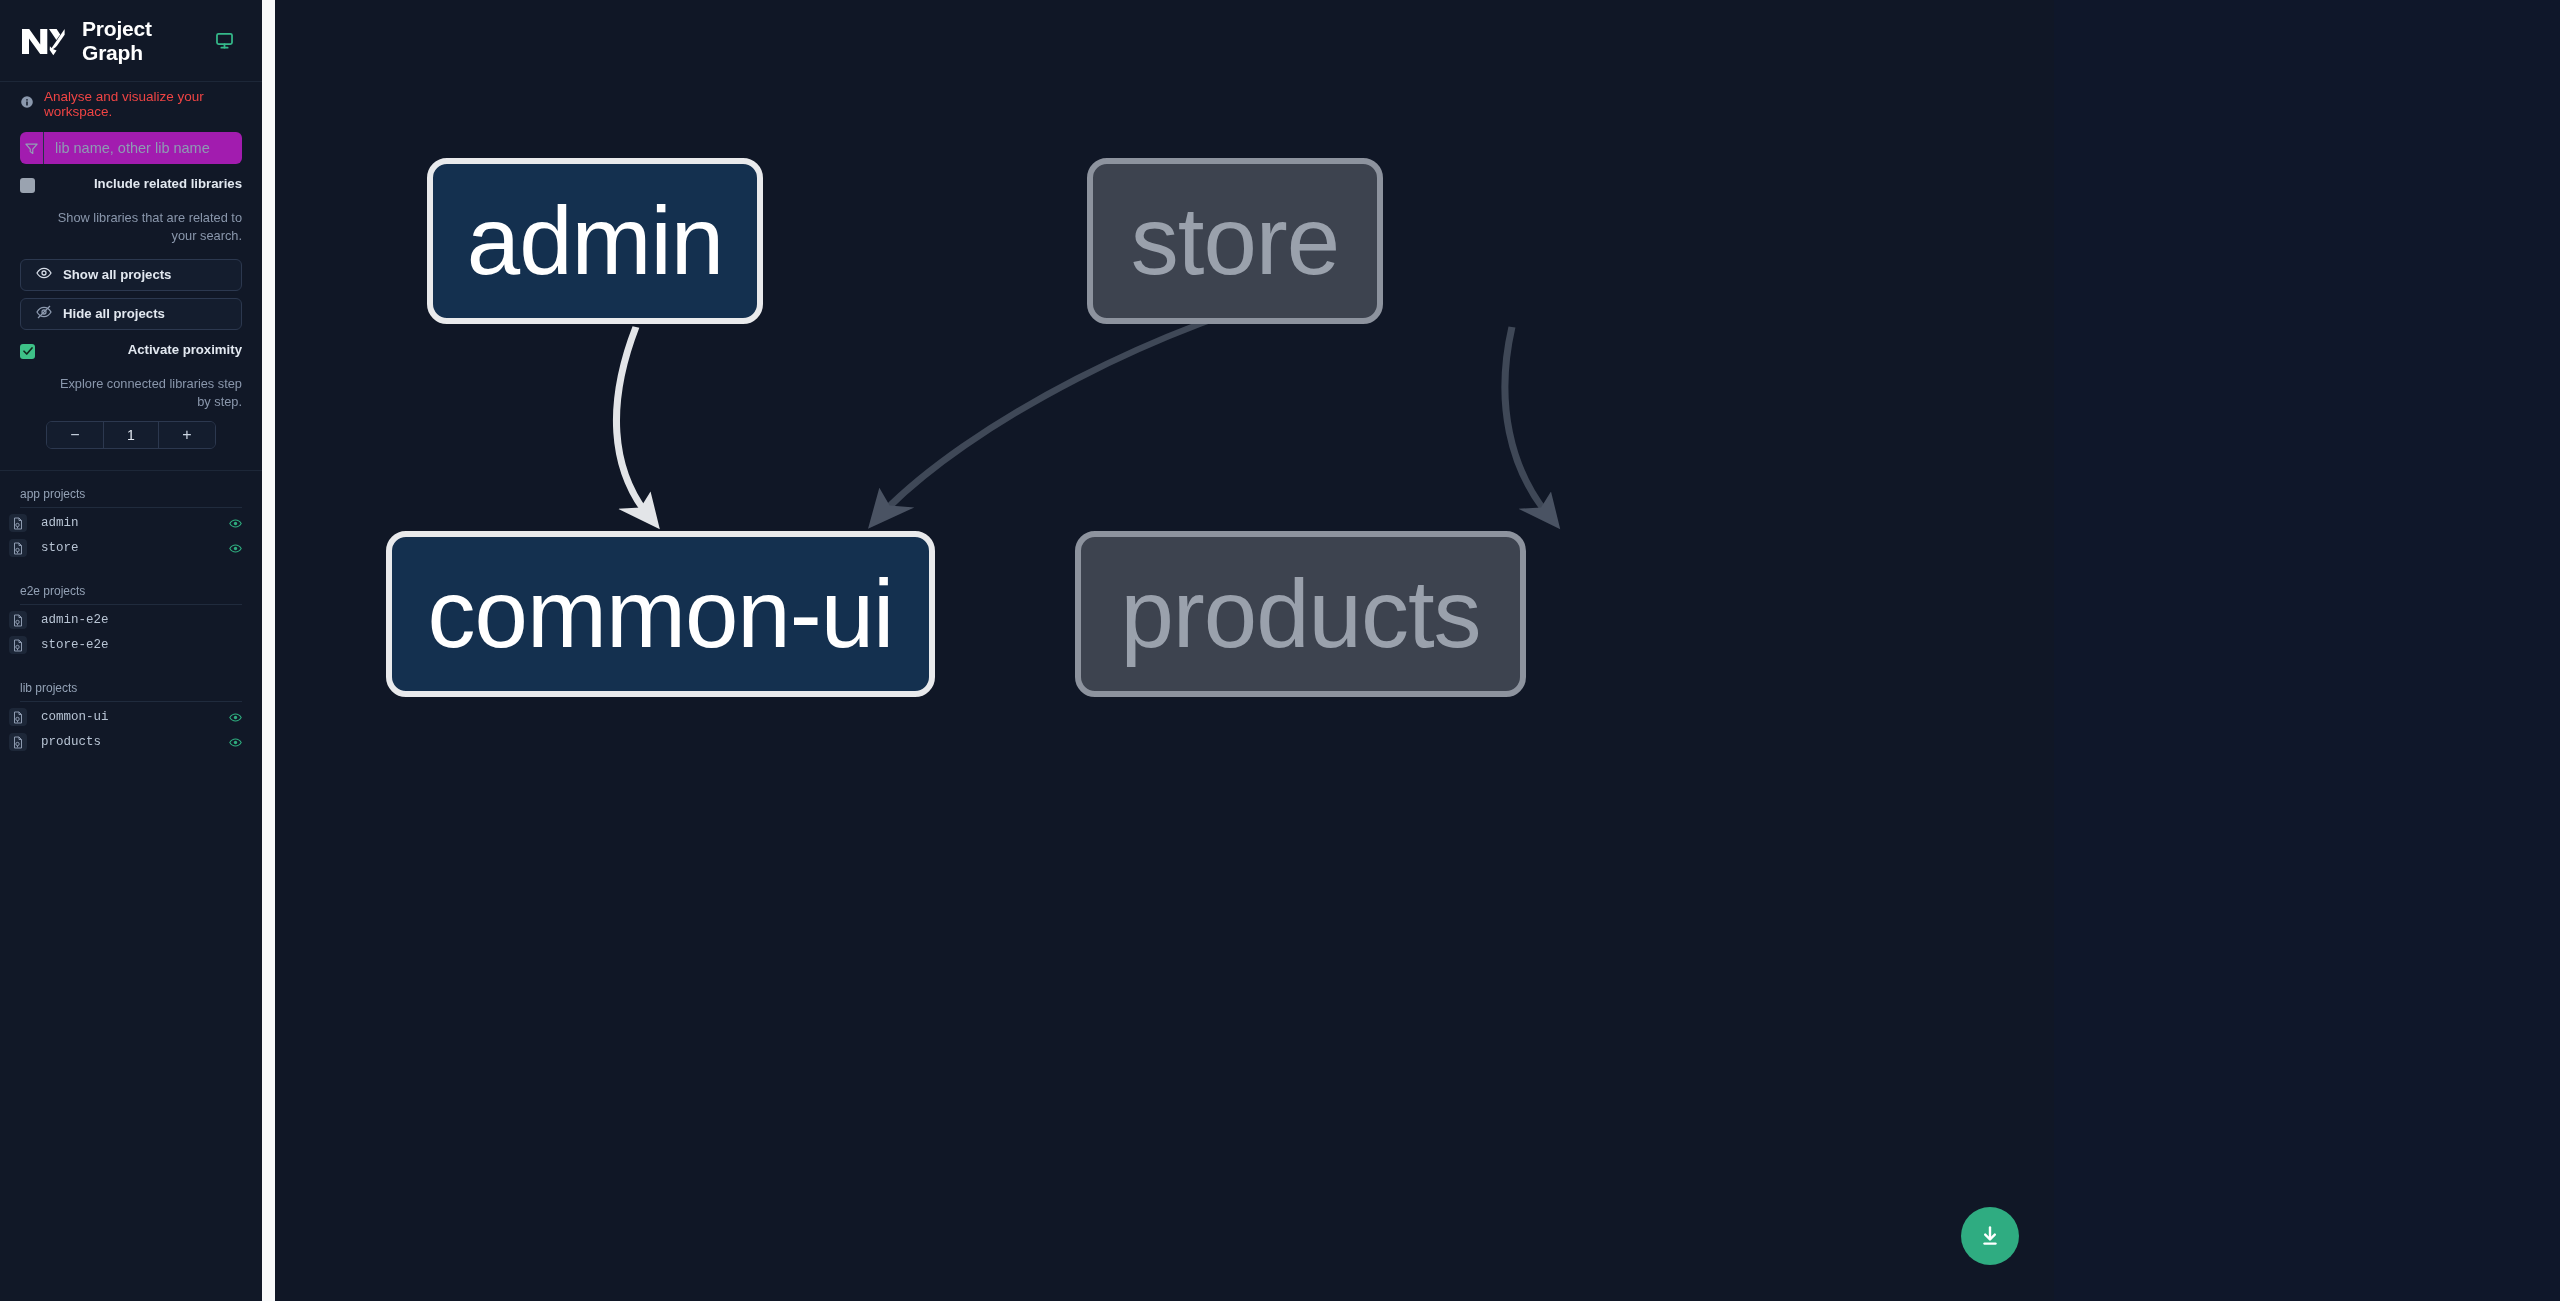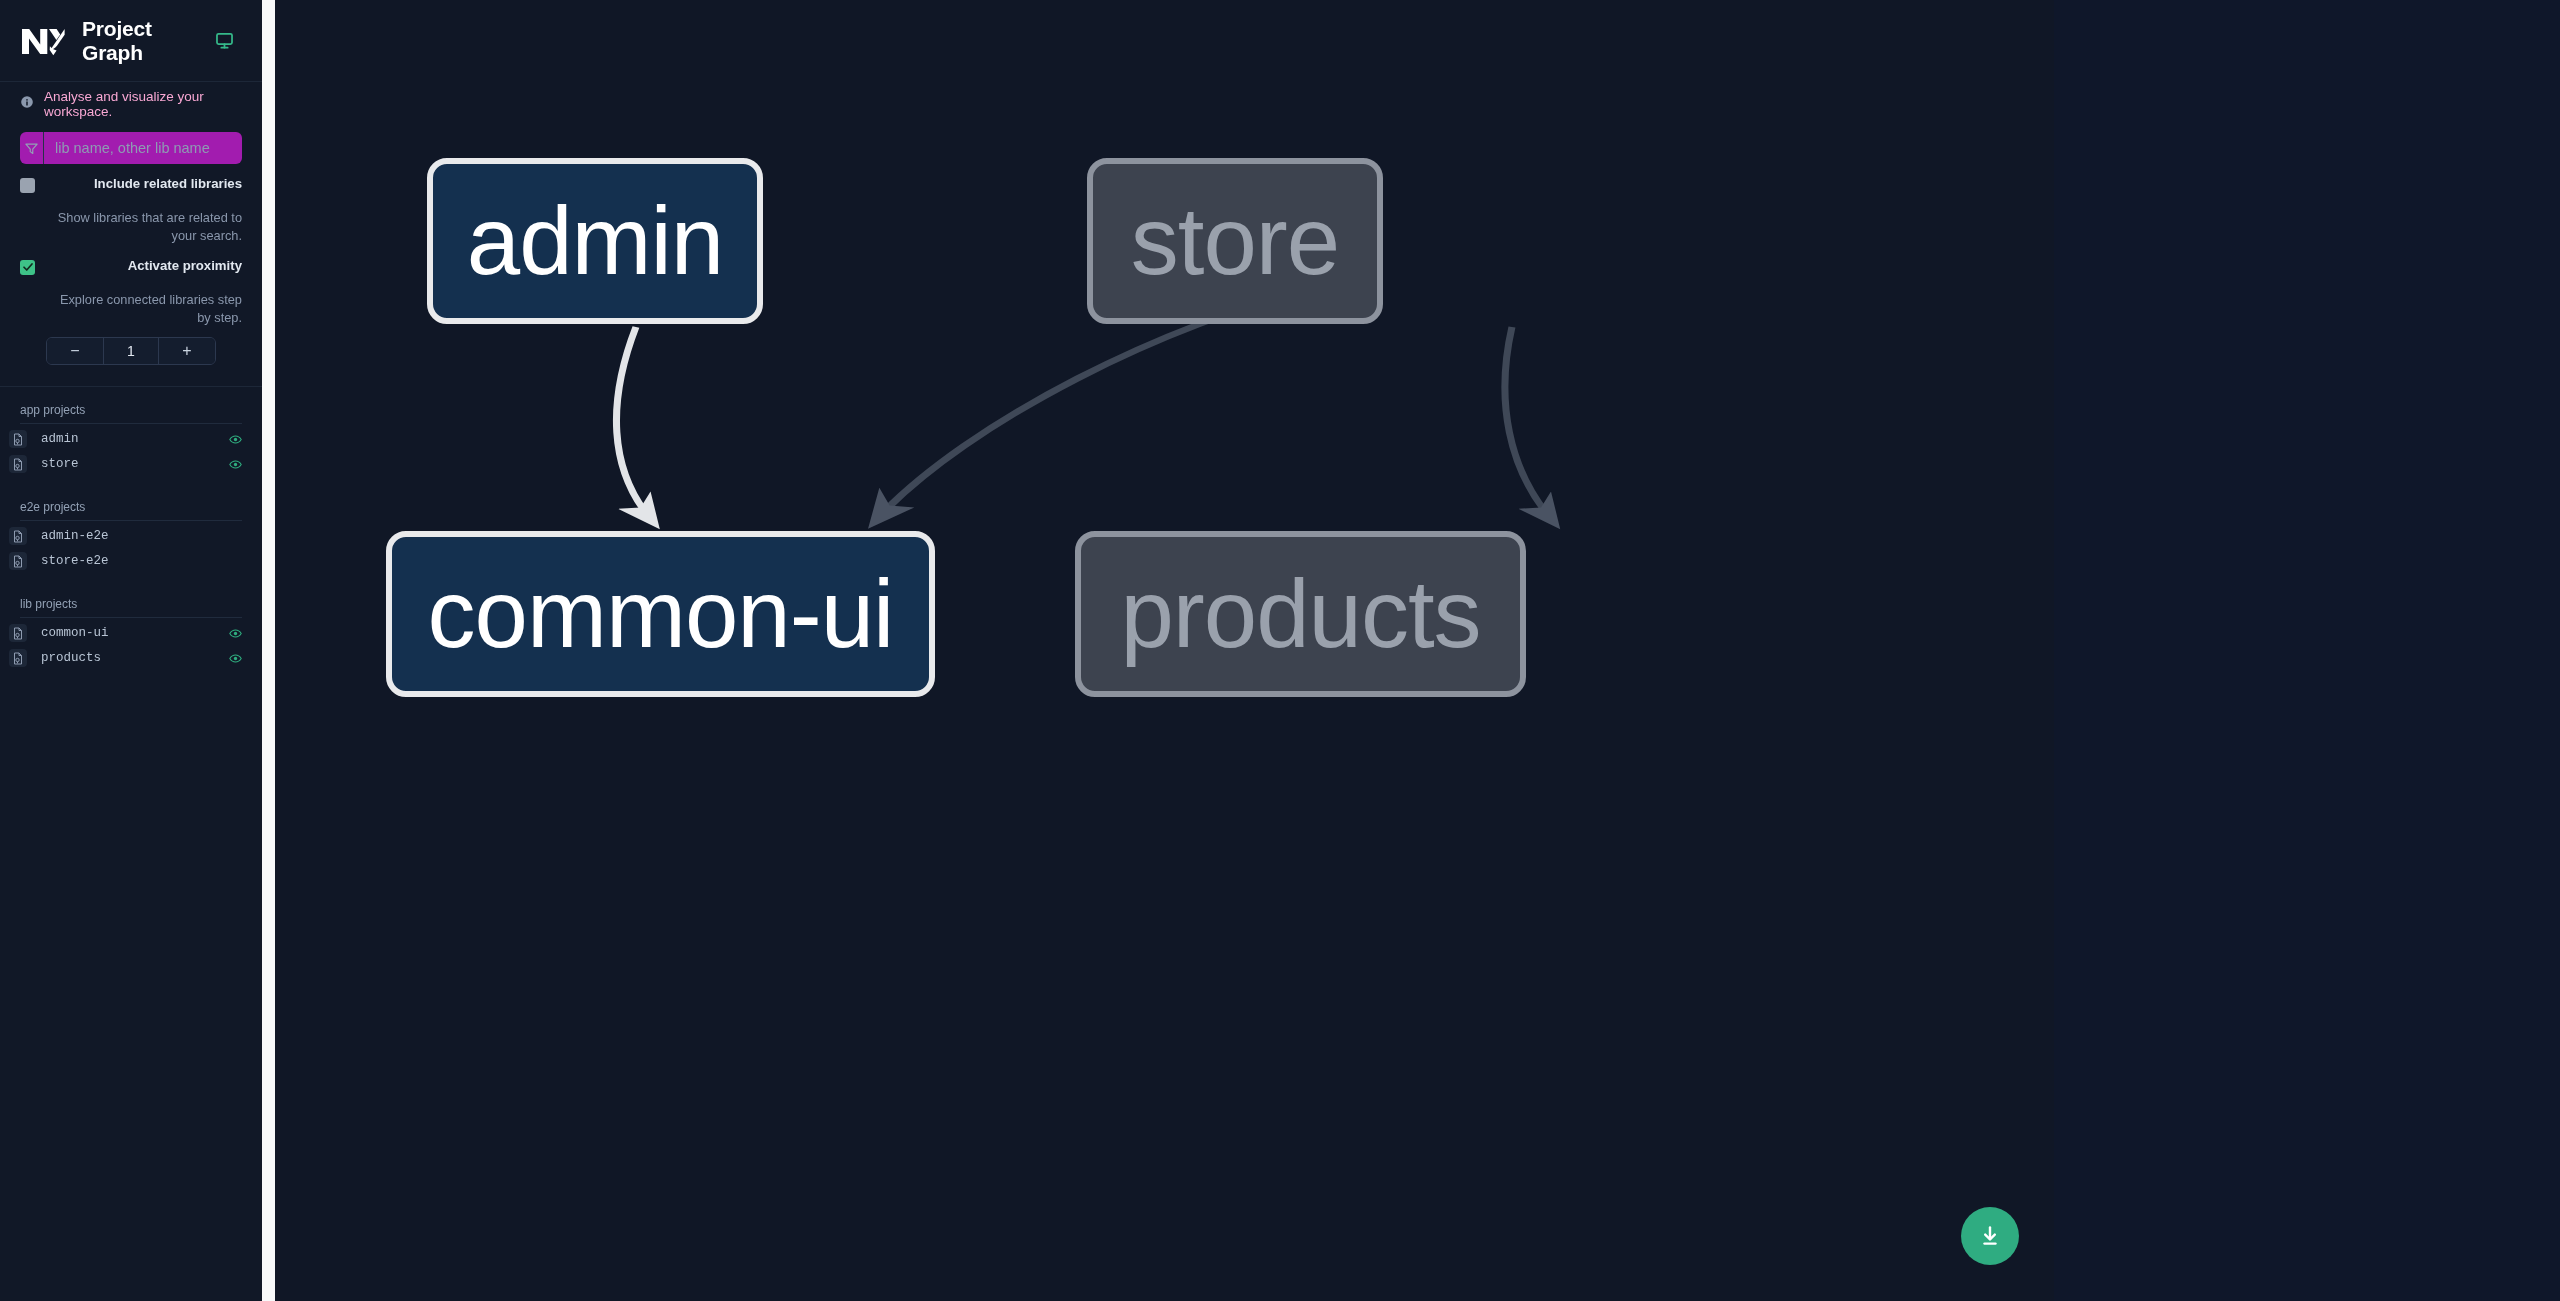--- a/index.html
+++ b/index.html
@@ -83,21 +83,21 @@
   .info-strip {
     height: 44px;
     display: flex;
     align-items: center;
     gap: 10px;
     padding: 0 20px;
     flex: 0 0 44px;
   }
   .info-strip .txt {
     font-size: 13.5px;
-    color: #f9a8d4;
+    color: #ef4444;
   }
 
   
   .search-row { padding: 6px 20px 0 20px; }
   .search-box {
     height: 32px;
     display: flex;
     align-items: stretch;
     background: #a21caf;
     border-radius: 6px;
@@ -374,20 +374,42 @@
       </div>
 
       <div class="opt-block">
         <span class="cbox"></span>
         <span class="opt-text">
           <div class="opt-title">Include related libraries</div>
           <div class="opt-desc">Show libraries that are related to your search.</div>
         </span>
       </div>
 
+      <div class="btn-wrap">
+        <button class="sidebtn">
+          <span>
+            <svg width="16" height="16" viewBox="0 0 24 24" fill="none" stroke="#d6dde8" stroke-width="1.9">
+              <path d="M1.5 12s4-7 10.5-7 10.5 7 10.5 7-4 7-10.5 7S1.5 12 1.5 12z"></path>
+              <circle cx="12" cy="12" r="3"></circle>
+            </svg>
+          </span>
+          <span class="lbl">Show all projects</span>
+        </button>
+        <div class="btn-gap"></div>
+        <button class="sidebtn">
+          <span>
+            <svg width="16" height="16" viewBox="0 0 24 24" fill="none" stroke="#8e9bb0" stroke-width="1.9">
+              <path d="M1.5 12s4-7 10.5-7 10.5 7 10.5 7-4 7-10.5 7S1.5 12 1.5 12z"></path>
+              <circle cx="12" cy="12" r="3"></circle>
+              <line x1="3" y1="21" x2="21" y2="3"></line>
+            </svg>
+          </span>
+          <span class="lbl">Hide all projects</span>
+        </button>
+      </div>
 
 
       <div class="opt-block">
         <span class="cbox checked">
           <svg width="12" height="12" viewBox="0 0 24 24" fill="none" stroke="#122a1f" stroke-width="3.4" stroke-linecap="round" stroke-linejoin="round">
             <polyline points="4,12.5 9.5,18 20,6"></polyline>
           </svg>
         </span>
         <span class="opt-text">
           <div class="opt-title">Activate proximity</div>

